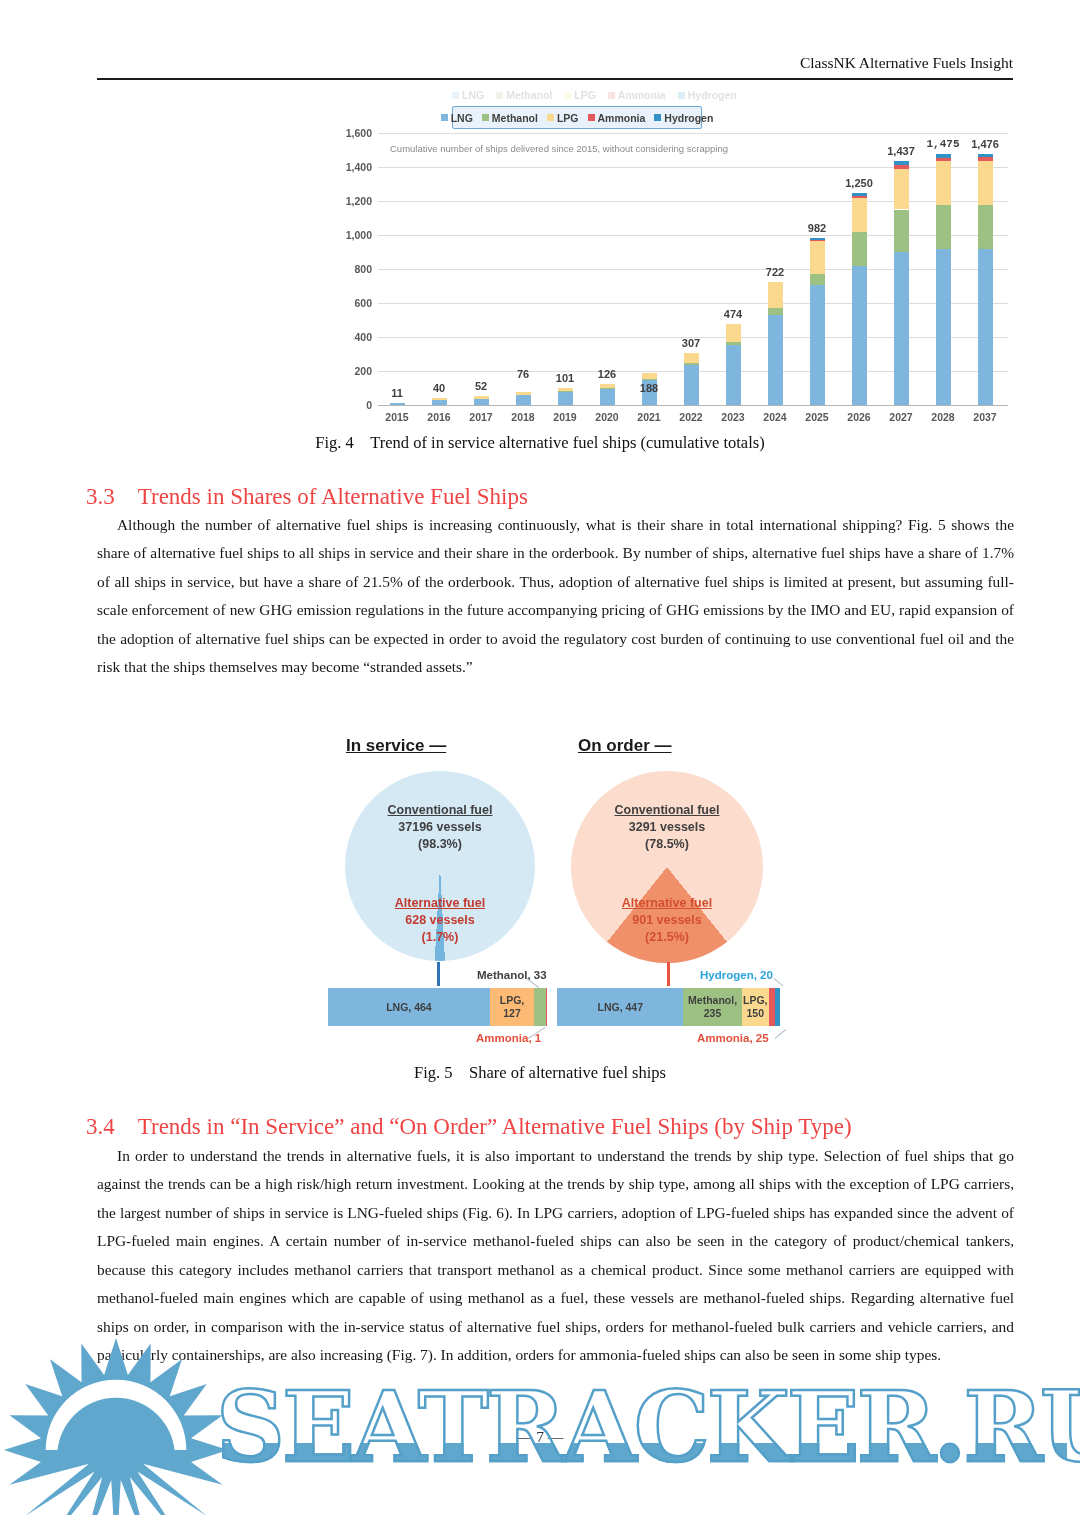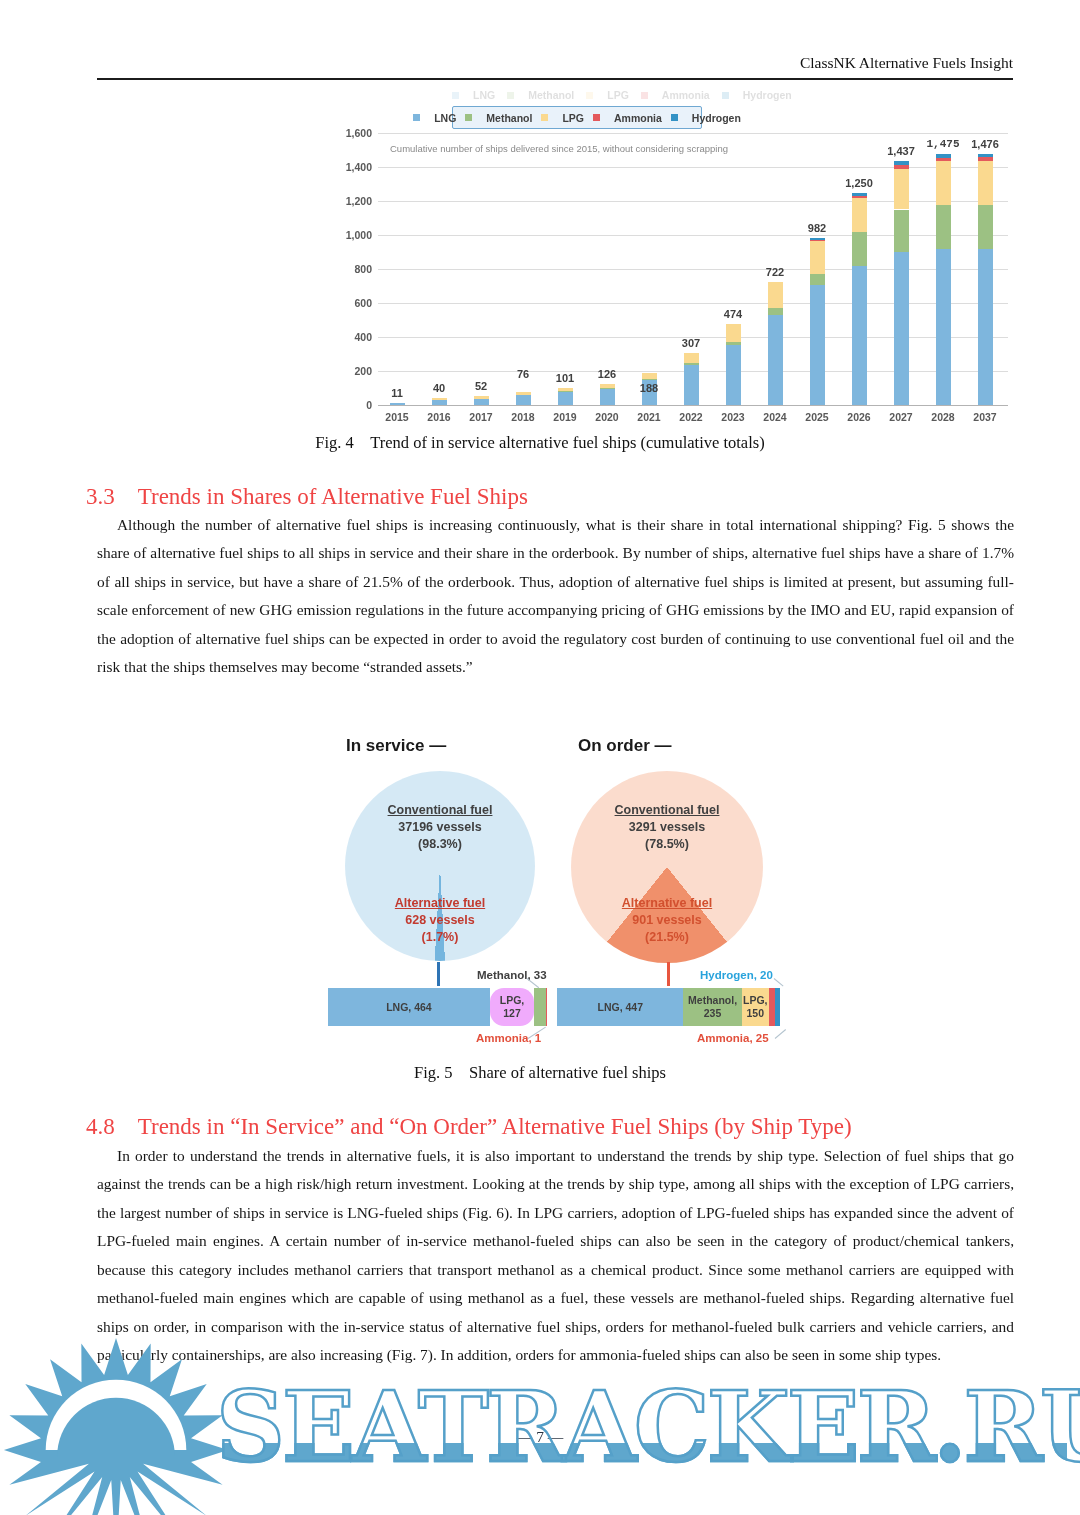--- a/index.html
+++ b/index.html
@@ -13,32 +13,32 @@
   .chart-layer{left:0;top:0;width:0;height:0;overflow:visible;}
   .cline{position:absolute;height:1px;background:#dcdcdc;}
   .cline.base{background:#b3b3b3;}
   .ytick{position:absolute;width:44px;text-align:right;font:600 10.5px "Liberation Sans",sans-serif;color:#595959;}
   .xtick{position:absolute;width:44px;text-align:center;font:600 10.5px "Liberation Sans",sans-serif;color:#595959;}
   .vlabel{position:absolute;width:64px;text-align:center;font:600 11px "Liberation Sans",sans-serif;color:#404040;}
   .bseg{position:absolute;}
   #fig4-legend{left:452px;top:106px;width:248px;height:21px;background:#e9f2fa;border:1.5px solid #6fa8d2;
       border-radius:2px;display:flex;align-items:center;justify-content:center;gap:9px;}
   #fig4-legend-ghost{left:452px;top:86px;width:300px;height:18px;display:flex;align-items:center;gap:12px;opacity:.16;}
-  .lg-item{display:flex;align-items:center;gap:14px;font:bold 10.5px "Liberation Sans",sans-serif;color:#404040;}
+  .lg-item{display:flex;align-items:center;gap:3px;font:bold 10.5px "Liberation Sans",sans-serif;color:#404040;}
   .lg-sw{width:7px;height:7px;display:inline-block;}
   #fig4-note{left:390px;top:143px;font:400 9.5px "Liberation Sans",sans-serif;color:#8a8a8a;}
   .caption{left:0;width:1080px;text-align:center;font-size:16.5px;color:#111;}
   .sec-head{left:86px;width:920px;font-size:23px;color:#ef4444;}
   .para{left:97px;width:917px;font-size:15.4px;line-height:28.45px;text-align:justify;text-indent:20px;color:#161616;}
   
   .pie{position:absolute;border-radius:50%;}
   .pie-txt{position:absolute;text-align:center;font-family:"Liberation Sans",sans-serif;font-weight:bold;}
   .pie-txt div{font-size:12.5px;line-height:17px;}
   .pie-txt .u{text-decoration:underline;}
-  .f5title{position:absolute;font:bold 17px "Liberation Sans",sans-serif;}
+  .f5title{position:absolute;font:bold 17px "Liberation Sans",sans-serif;text-decoration:underline;}
   .connector{position:absolute;width:2.5px;}
   .f5bar{position:absolute;display:flex;}
   .f5seg{height:100%;display:flex;align-items:center;justify-content:center;
         font:bold 10.5px "Liberation Sans",sans-serif;color:#3f3f3f;white-space:pre-line;text-align:center;line-height:1.2;overflow:visible;}
   .callout{position:absolute;font:bold 11.5px "Liberation Sans",sans-serif;white-space:nowrap;}
   .cline2{position:absolute;height:1px;background:#b4c4cf;transform-origin:left center;}
   
   #watermark{left:0;top:1330px;width:1080px;height:185px;pointer-events:none;z-index:10;}
   #wm-sun{position:absolute;left:2px;top:6px;}
   #wm-text{position:absolute;left:216px;top:38px;width:864px;height:132px;
@@ -235,21 +235,21 @@
     <div class="u">Alternative fuel</div>
     <div>901 vessels</div>
     <div>(21.5%)</div>
   </div>
 
   <div class="connector" style="left:437px;top:962px;height:24px;background:#2e74b5;"></div>
   <div class="connector" style="left:667px;top:962px;height:24px;background:#e8563f;"></div>
 
   <div class="f5bar" id="bar-left" style="left:328px;top:988px;width:218px;height:38px;">
       <div class="f5seg" style="background: rgb(126, 182, 221); width: 74.24%; position: static;">LNG, 464</div>
-      <div class="f5seg" style="background: #f0abfc; width: 20.32%; position: static; border-radius: 14px;">LPG, 127</div>
+      <div class="f5seg" style="background: #fdba74; width: 20.32%; position: static;">LPG, 127</div>
       <div class="f5seg" style="background: rgb(156, 193, 131); width: 5.28%; position: static;"></div>
       <div class="f5seg" style="background: rgb(228, 89, 92); width: 0.16%; position: static;"></div>
     </div>
   <div class="f5bar" id="bar-right" style="left:557px;top:988px;width:223px;height:38px;">
       <div class="f5seg" style="background: rgb(126, 182, 221); width: 56.7148%; position: static;">LNG, 447</div>
       <div class="f5seg" style="background: rgb(156, 193, 131); width: 26.0821%; position: static;">Methanol,
 235</div>
       <div class="f5seg" style="background: rgb(250, 217, 143); width: 12.2087%; position: static;">LPG,
 150</div>
       <div class="f5seg" style="background: rgb(228, 89, 92); width: 2.77469%; position: static;"></div>
@@ -261,21 +261,21 @@
   <div class="callout" id="co-hyd" style="left: 700px; top: 969px; color: rgb(41, 163, 220);">Hydrogen, 20</div>
   <div class="callout" id="co-amm25" style="left: 697px; top: 1032px; color: rgb(226, 80, 60);">Ammonia, 25</div>
   <div class="cline2" style="left:527px;top:978px;width:15px;transform:rotate(38deg);"></div>
   <div class="cline2" style="left:528px;top:1038px;width:21px;transform:rotate(-33deg);"></div>
   <div class="cline2" style="left:774px;top:978px;width:12px;transform:rotate(40deg);"></div>
   <div class="cline2" style="left:775px;top:1038px;width:14px;transform:rotate(-40deg);"></div>
 
   <div class="abs caption" style="top:1063px;">Fig. 5  Share of alternative fuel ships</div>
 
   <div class="abs sec-head" style="top:1114px;">
-    <span>4.8</span><span>  </span><span>Trends in “In Service” and “On Order” Alternative Fuel Ships (by Ship Type)</span>
+    <span>3.4</span><span>  </span><span>Trends in “In Service” and “On Order” Alternative Fuel Ships (by Ship Type)</span>
   </div>
   <div class="abs para" style="top:1142px;">In order to understand the trends in alternative fuels, it is also important to understand the trends by ship type. Selection of fuel ships that go against the trends can be a high risk/high return investment. Looking at the trends by ship type, among all ships with the exception of LPG carriers, the largest number of ships in service is LNG-fueled ships (Fig. 6). In LPG carriers, adoption of LPG-fueled ships has expanded since the advent of LPG-fueled main engines. A certain number of in-service methanol-fueled ships can also be seen in the category of product/chemical tankers, because this category includes methanol carriers that transport methanol as a chemical product. Since some methanol carriers are equipped with methanol-fueled main engines which are capable of using methanol as a fuel, these vessels are methanol-fueled ships. Regarding alternative fuel ships on order, in comparison with the in-service status of alternative fuel ships, orders for methanol-fueled bulk carriers and vehicle carriers, and particularly containerships, are also increasing (Fig. 7). In addition, orders for ammonia-fueled ships can also be seen in some ship types.</div>
 
   <div class="abs" id="page-num">— 7 —</div>
 
   <div class="abs" id="watermark">
     <svg id="wm-sun" width="228" height="228" viewBox="0 0 240 240">
       <polygon fill="#5fa7cd" points="238,120 199,132.5 232.2,156.5 148.5,134.5 215.5,189.4 142.6,142.6 189.4,215.5 134.5,148.5 156.5,232.2 125,151.6 120,238 115,151.6 83.5,232.2 105.5,148.5 50.6,215.5 97.4,142.6 24.5,189.4 91.5,134.5 7.8,156.5 41,132.5 2,120 41,107.5 7.8,83.5 48.7,83.7 24.5,50.6 63.4,63.4 50.6,24.5 83.7,48.7 83.5,7.8 107.5,41 120,2 132.5,41 156.5,7.8 156.3,48.7 189.4,24.5 176.6,63.4 215.5,50.6 191.3,83.7 232.2,83.5 199,107.5"></polygon>
       <path fill="#ffffff" d="M46,120 A74,74 0 0 1 194,120 Z"></path>
       <path fill="#5fa7cd" d="M58,127 A62,62 0 0 1 182,127 Z"></path>

